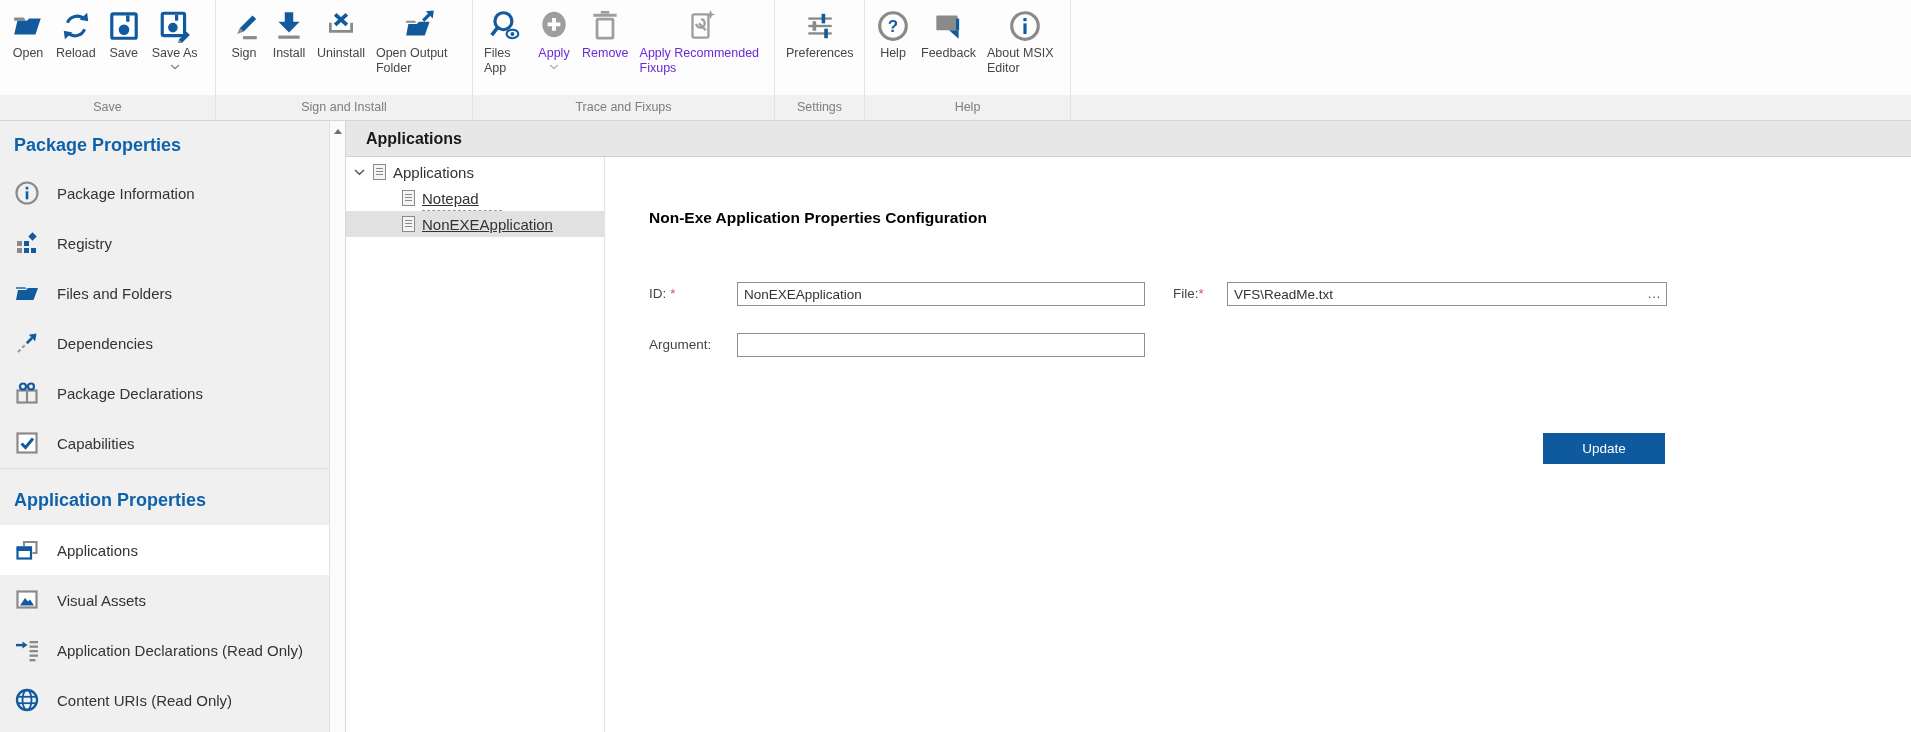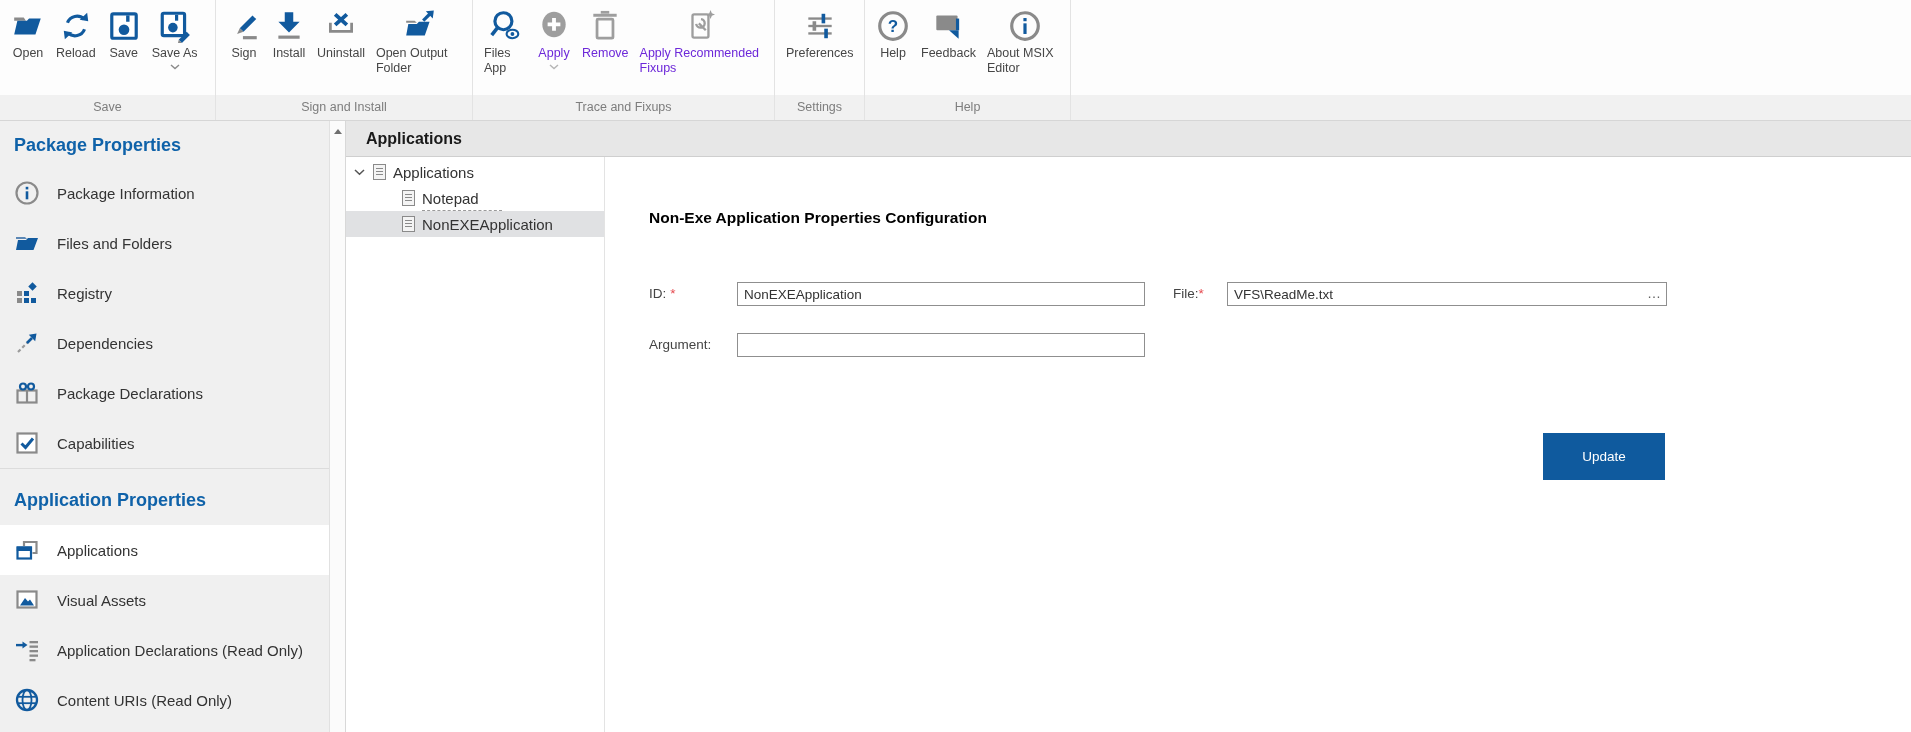--- a/index.html
+++ b/index.html
@@ -43,42 +43,42 @@
 
   
   .main{flex:1;display:flex;flex-direction:column;background:#fff;min-width:0;}
   .main-header{height:36px;flex:none;background:#e7e7e7;border-bottom:1px solid #cfcfcf;display:flex;align-items:center;padding-left:20px;font-size:16px;font-weight:bold;color:#191919;box-sizing:border-box;}
   .content{flex:1;display:flex;min-height:0;}
 
   
   .tree{width:259px;flex:none;border-right:1px solid #e3e3e3;padding-top:2px;position:relative;box-sizing:border-box;}
   .trow{height:26px;display:flex;align-items:center;font-size:15px;color:#333;gap:7px;cursor:pointer;}
   .trow.root{padding-left:8px;}
-  .trow.child{padding-left:56px;}
+  .trow.child{padding-left:56px;text-decoration:underline;}
   .trow.selected{background:#e0e1e3;}
   .texp{width:12px;line-height:0;}
   .tdoc{line-height:0;}
   .rename-dashes{position:absolute;left:76px;top:53px;width:80px;border-bottom:1px dashed #9a9a9a;}
 
   
   .form{flex:1;position:relative;}
   .form-title{position:absolute;left:44px;top:52px;font-size:15.5px;font-weight:bold;color:#000000;}
   .flabel{position:absolute;font-size:13.5px;color:#444;}
   .req{color:#E5484D;}
   .lbl-id{left:44px;top:129px;} .lbl-id .req{margin-left:4px;}
   .lbl-file{left:568px;top:129px;}
   .lbl-arg{left:44px;top:180px;}
   .tin{position:absolute;height:24px;border:1px solid #8f8f8f;background:#fff;box-sizing:border-box;
        font-family:"Liberation Sans",sans-serif;font-size:13.5px;color:#333;padding:2px 6px;outline:none;}
   .in-id{left:132px;top:125px;width:408px;}
   .file-wrap{position:absolute;left:622px;top:125px;width:440px;height:24px;}
   .in-file{position:static;width:100%;height:100%;padding-right:22px;}
   .browse{position:absolute;right:5px;top:1px;font-size:14px;color:#606060;cursor:pointer;letter-spacing:1px;line-height:20px;}
   .in-arg{left:132px;top:176px;width:408px;}
-  .update-btn{position:absolute;left:938px;top:276px;width:122px;height:47px;background:#0F5A9E;color:#fff;
+  .update-btn{position:absolute;left:938px;top:276px;width:122px;height:31px;background:#0F5A9E;color:#fff;
        border:none;font-family:"Liberation Sans",sans-serif;font-size:13.5px;cursor:pointer;}
 </style>
 </head>
 <body>
 
 <div class="app">
 
   <div class="ribbon">
 
     <div class="rgroup g0">
@@ -298,42 +298,42 @@
         <div class="side-items">
           <div class="side-item">
             <span class="side-icon">
               <svg viewBox="0 0 26 26" width="26" height="26">
                   <circle cx="13" cy="13" r="10.5" fill="none" stroke="#8a8a8a" stroke-width="2.2"></circle>
                   <rect x="11.7" y="6.8" width="2.6" height="2.6" fill="#115A9E"></rect>
                   <rect x="11.7" y="11.3" width="2.6" height="8" fill="#115A9E"></rect>
                 </svg>
             </span>
             <span>Package Information</span>
-          </div>
-          <div class="side-item">
-            <span class="side-icon">
-              <svg viewBox="0 0 26 26" width="26" height="26">
-                  <path d="M2 7h9l2 2H2z" fill="#5b87b5"></path>
-                  <path d="M4 10h8l2-2h10l-4.5 12H2z" fill="#115A9E"></path>
-                </svg>
-            </span>
-            <span>Files and Folders</span>
           </div>
           <div class="side-item">
             <span class="side-icon">
               <svg viewBox="0 0 26 26" width="26" height="26">
                   <rect x="3" y="11" width="5" height="5" fill="#8a8a8a"></rect>
                   <rect x="10" y="11" width="5" height="5" fill="#115A9E"></rect>
                   <rect x="3" y="18" width="5" height="5" fill="#8a8a8a"></rect>
                   <rect x="10" y="18" width="5" height="5" fill="#115A9E"></rect>
                   <rect x="17" y="18" width="5" height="5" fill="#115A9E"></rect>
                   <rect x="15.5" y="3.5" width="6" height="6" transform="rotate(45 18.5 6.5)" fill="#115A9E"></rect>
                 </svg>
             </span>
             <span>Registry</span>
+          </div>
+          <div class="side-item">
+            <span class="side-icon">
+              <svg viewBox="0 0 26 26" width="26" height="26">
+                  <path d="M2 7h9l2 2H2z" fill="#5b87b5"></path>
+                  <path d="M4 10h8l2-2h10l-4.5 12H2z" fill="#115A9E"></path>
+                </svg>
+            </span>
+            <span>Files and Folders</span>
           </div>
           <div class="side-item">
             <span class="side-icon">
               <svg viewBox="0 0 26 26" width="26" height="26" fill="none">
                   <line x1="4" y1="22" x2="14" y2="12" stroke="#9b9b9b" stroke-width="2.2" stroke-dasharray="3.5 2.5"></line>
                   <path d="M13 13 L18 8" stroke="#115A9E" stroke-width="2.6"></path>
                   <polygon points="22.5,3.5 21.2,11.2 14.8,4.8" fill="#115A9E"></polygon>
                 </svg>
             </span>
             <span>Dependencies</span>

